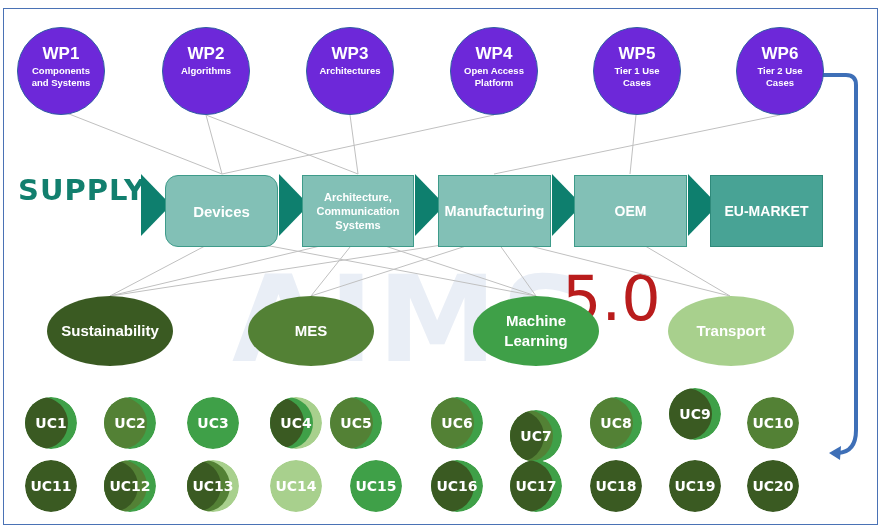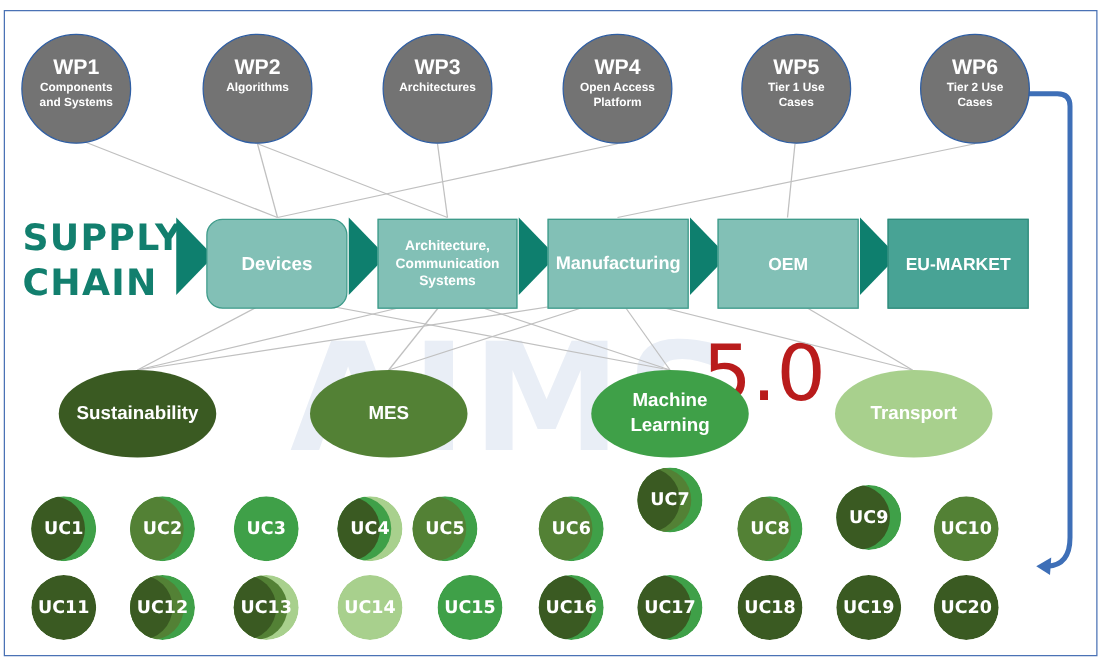--- a/index.html
+++ b/index.html
@@ -1,21 +1,21 @@
 <!DOCTYPE html>
 <html><head>
 <meta charset="utf-8">
 <style>
   html, body { margin: 0; padding: 0; background: #ffffff; }
   body { width: 883px; height: 529px; position: relative; overflow: hidden; font-family: "Liberation Sans", "DejaVu Sans", sans-serif; }
   #frame { position: absolute; left: 3px; top: 8px; width: 875px; height: 517px; border: 1px solid #4a72b5; box-sizing: border-box; background: #ffffff; }
   svg#stage { position: absolute; left: 0; top: 0; width: 883px; height: 529px; }
   .wm { position: absolute; font-family: "DejaVu Sans", sans-serif; font-weight: bold; color: #e9eef6; font-size: 120px; letter-spacing: 4px; }
   .wm50 { position: absolute; font-family: "DejaVu Sans", sans-serif; color: #b91c1c; font-size: 62px; }
-  .wp { position: absolute; width: 88px; height: 88px; border-radius: 50%; background: #737373; border: 1px solid #2f5ea3; box-sizing: border-box; color: #fff; text-align: center; display: flex; flex-direction: column; align-items: center; padding-top: 17px; }
+  .wp { position: absolute; width: 88px; height: 88px; border-radius: 50%; background: #6d28d9; border: 1px solid #2f5ea3; box-sizing: border-box; color: #fff; text-align: center; display: flex; flex-direction: column; align-items: center; padding-top: 17px; }
   .wp .t { font-weight: bold; font-size: 17px; line-height: 18px; }
   .wp .s { font-weight: bold; font-size: 9.5px; line-height: 12px; margin-top: 2px; }
   .sc-title { position: absolute; left: 18px; top: 172px; color: #127f6e; font-weight: bold; font-size: 29px; line-height: 36px; letter-spacing: 1px; font-family: "DejaVu Sans", sans-serif; }
   .box { position: absolute; top: 175px; height: 72px; background: #82c0b6; border: 1.5px solid #3e9b8a; box-sizing: border-box; color: #fff; display: flex; align-items: center; justify-content: center; text-align: center; font-weight: bold; }
   .box.market { background: #48a395; border-color: #2f8a7b; }
   .arrow { position: absolute; top: 174px; width: 0; height: 0; border-top: 31px solid transparent; border-bottom: 31px solid transparent; border-left: 30px solid #0e7f6e; }
   .ell { position: absolute; height: 70px; border-radius: 50%; color: #fff; display: flex; align-items: center; justify-content: center; text-align: center; font-weight: bold; font-size: 15px; line-height: 20px; }
   .uc { position: absolute; width: 52px; height: 52px; border-radius: 50%; overflow: hidden; color: #fff; font-size: 15px; font-weight: bold; display: flex; align-items: center; justify-content: center; }
   .uc .bg, .uc .ov { position: absolute; }
   .uc .bg { inset: 0; border-radius: 50%; }
@@ -72,21 +72,20 @@
   <div class="t">WP5</div>
   <div class="s" style="width:50px;">Tier 1 Use Cases</div>
 </div>
 <div class="wp" style="left:736px; top:27px;">
   <div class="t">WP6</div>
   <div class="s" style="width:50px;">Tier 2 Use Cases</div>
 </div>
 
 <div class="sc-title">
   <div>SUPPLY</div>
-  <div>CHAIN</div>
 </div>
 
 <div class="arrow" style="left:141px;"></div>
 <div class="box" style="left:165px; width:113px; font-size:15px;border-radius:13px;">Devices</div>
 <div class="arrow" style="left:279px;"></div>
 <div class="box" style="left:302px; width:112px; font-size:11px; line-height:14px; padding:0 6px;">Architecture, Communication Systems</div>
 <div class="arrow" style="left:415px;"></div>
 <div class="box" style="left:438px; width:113px; font-size:14.5px;">Manufacturing</div>
 <div class="arrow" style="left:552px;"></div>
 <div class="box" style="left:574px; width:113px; font-size:14px;">OEM</div>
@@ -122,21 +121,21 @@
     <div class="uc" style="left: 330px; top: 397px; text-align: center;">
       <div class="bg" style="background: rgb(63, 160, 72);"></div>
       <div class="ov" style="left: -9px; background: rgb(83, 129, 53);"></div>
       <span>UC5</span>
     </div>
     <div class="uc" style="left: 431px; top: 397px;">
       <div class="bg" style="background: rgb(63, 160, 72);"></div>
       <div class="ov" style="left: -9px; background: rgb(83, 129, 53);"></div>
       <span>UC6</span>
     </div>
-    <div class="uc" style="left: 510px; top: 374px;">
+    <div class="uc" style="left: 510px; top: 410px;">
       <div class="bg" style="background: rgb(63, 160, 72);"></div>
       <div class="ov" style="left: -9px; background: rgb(83, 129, 53);"></div>
       <div class="ov" style="left: -18px; background: rgb(58, 90, 34);"></div>
       <span>UC7</span>
     </div>
     <div class="uc" style="left: 590px; top: 397px;">
       <div class="bg" style="background: rgb(63, 160, 72);"></div>
       <div class="ov" style="left: -9px; background: rgb(83, 129, 53);"></div>
       <span>UC8</span>
     </div>

